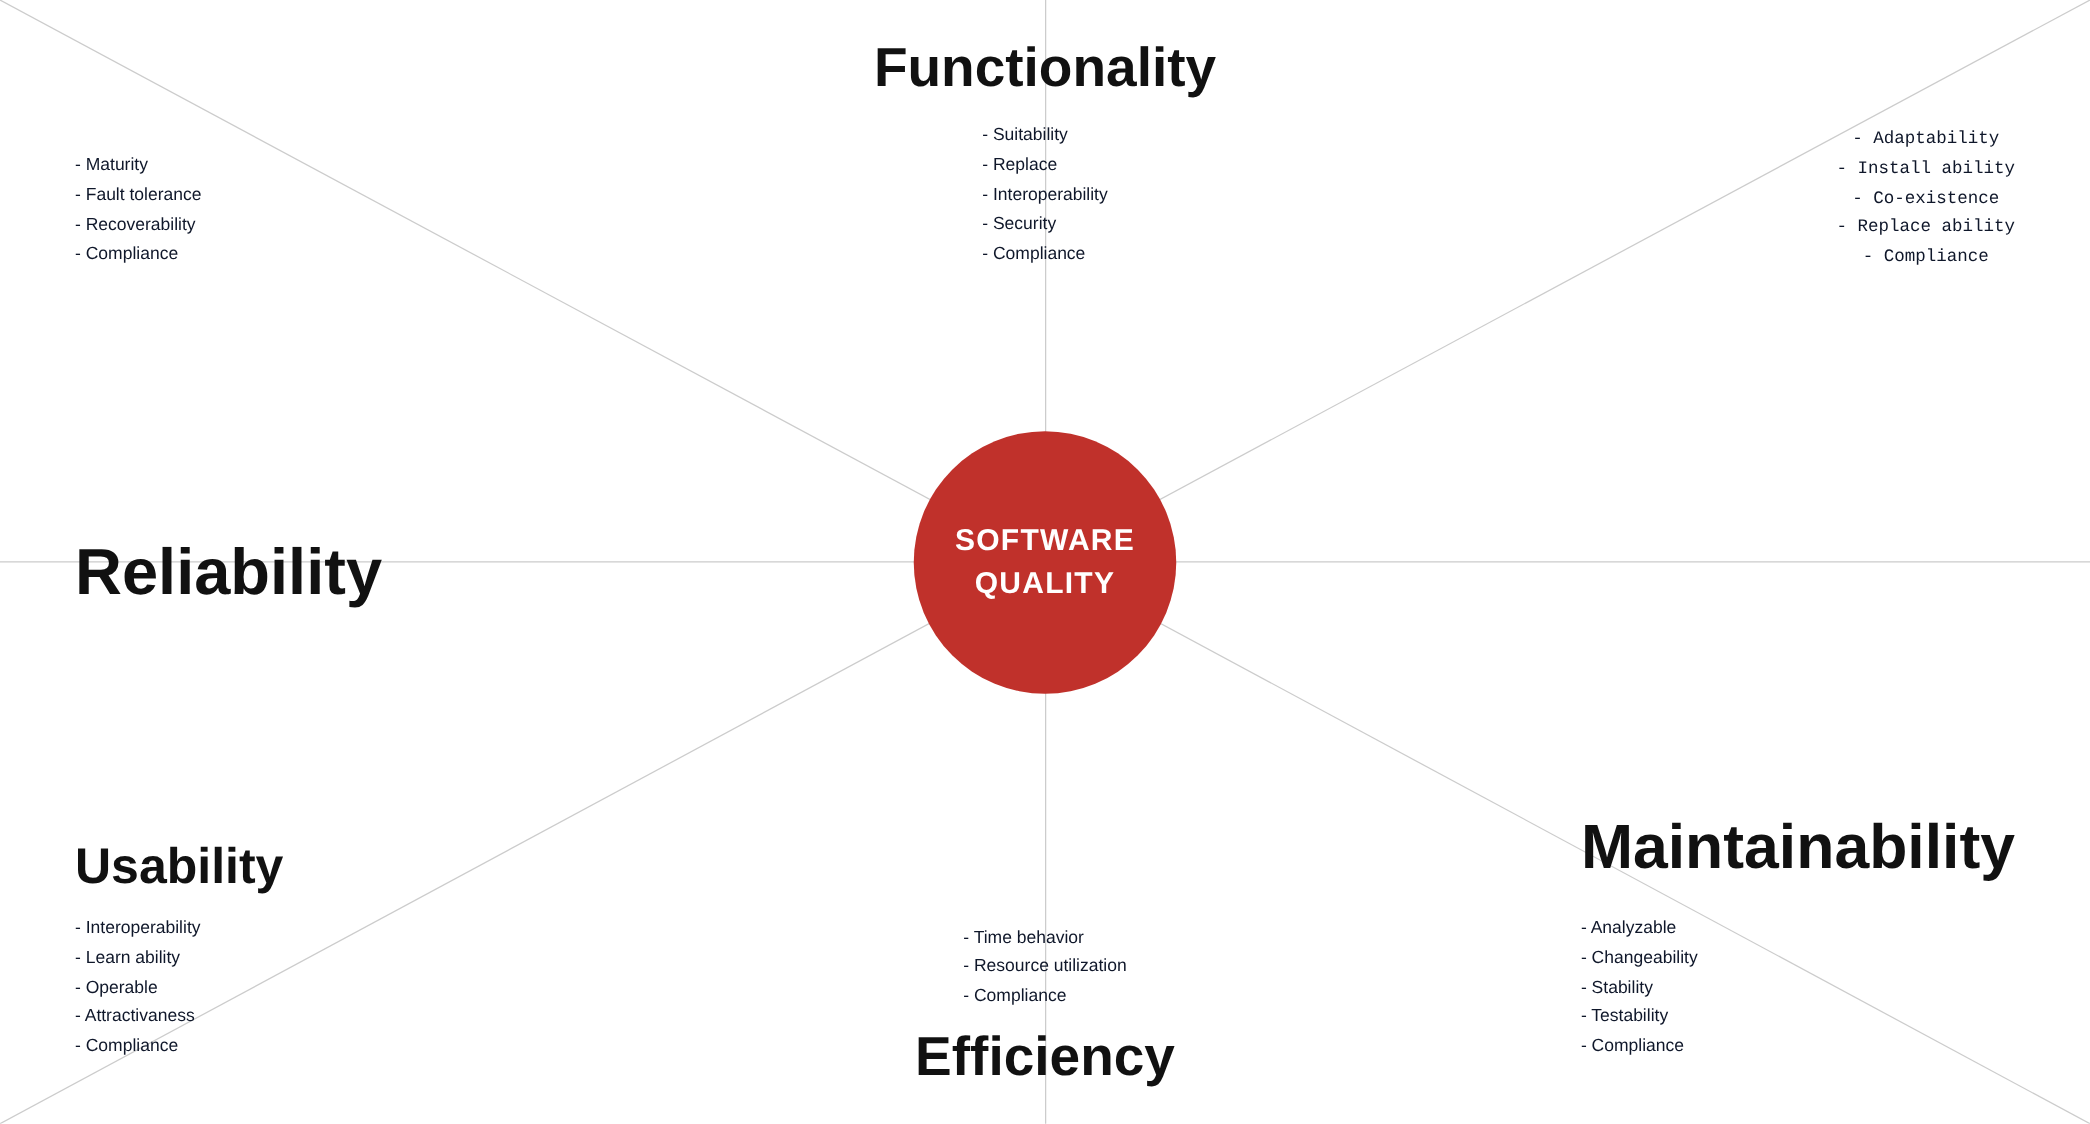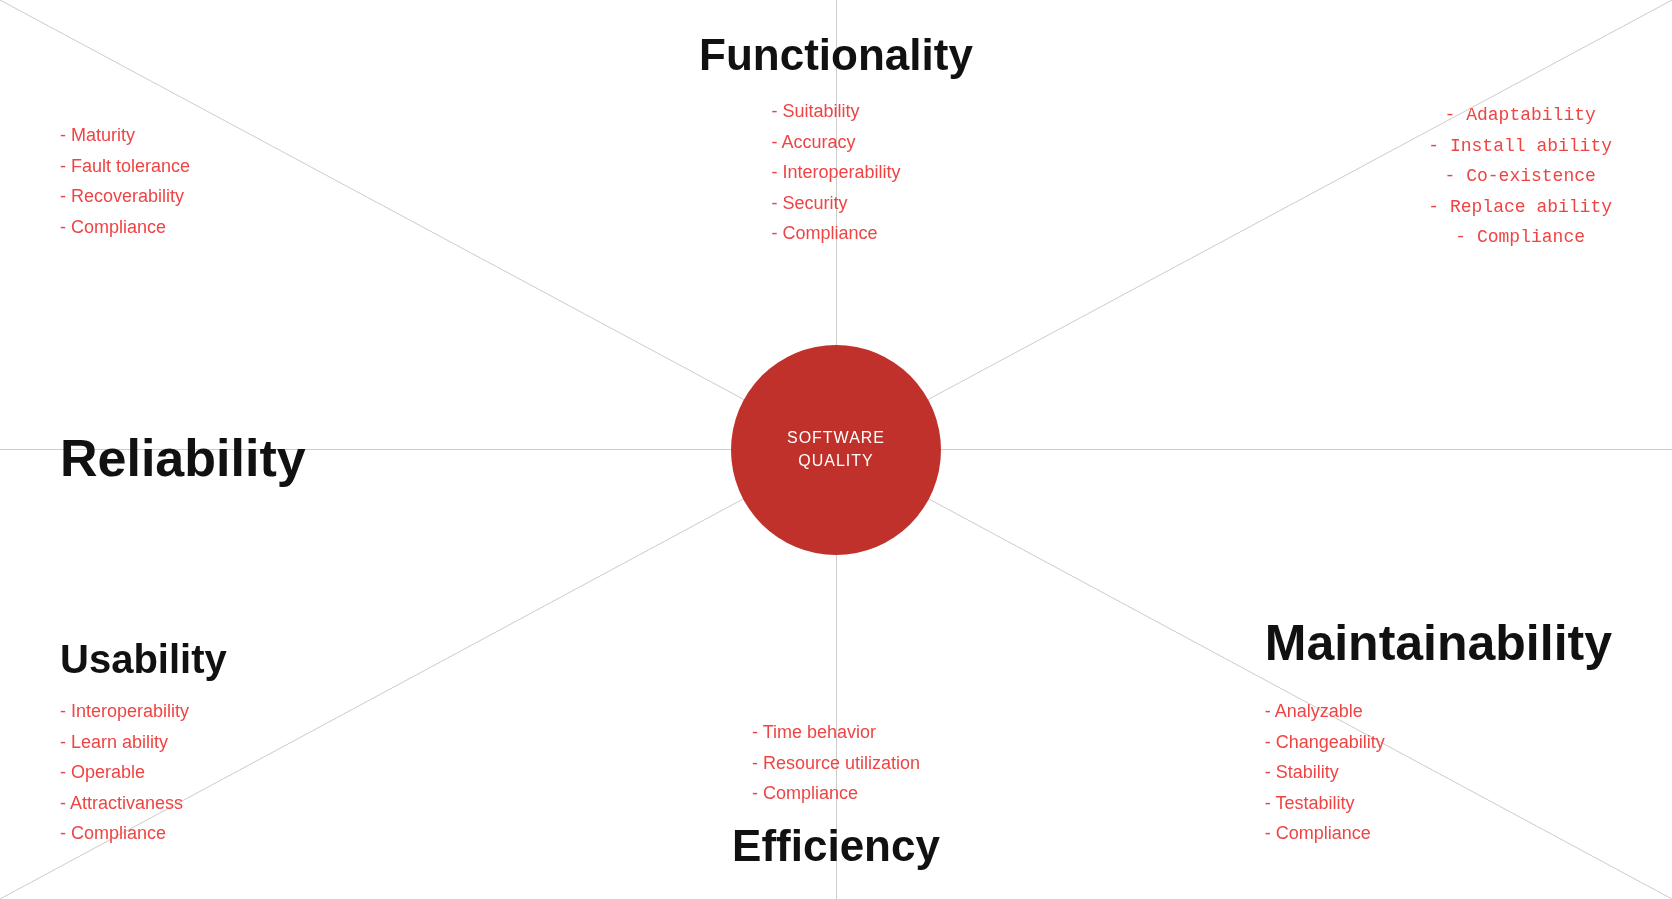--- a/index.html
+++ b/index.html
@@ -53,37 +53,37 @@
       left: 50%;
       transform: translate(-50%, -50%);
       display: flex;
       align-items: center;
       justify-content: center;
       text-align: center;
       z-index: 10;
     }
     .center-circle-text {
       color: #ffffff;
-      font-size: 16px;
-      font-weight: normal;
+      font-size: 24px;
+      font-weight: bold;
       letter-spacing: 1px;
       line-height: 1.4;
       text-transform: uppercase;
     }
     
     .category-title {
       font-size: 36px;
       font-weight: bold;
       color: #111;
       text-align: center;
     }
     
     .sub-items {
-      font-size: 18px;
-      color: #ef4444;
+      font-size: 14px;
+      color: #0f172a;
       line-height: 1.7;
       list-style: none;
     }
     .sub-items li::before {
       content: "- ";
     }
 
     
     .top-center {
       position: absolute;
@@ -213,21 +213,21 @@
     <div class="center-circle-text">
       <span>SOFTWARE</span><br>
       <span>QUALITY</span>
     </div>
   </div>
 
   <div class="top-center">
     <div class="category-title">Functionality</div>
     <ul class="sub-items">
       <li>Suitability</li>
-      <li>Accuracy</li>
+      <li>Replace</li>
       <li>Interoperability</li>
       <li>Security</li>
       <li>Compliance</li>
     </ul>
   </div>
 
   <div class="top-left">
     <ul class="sub-items">
       <li>Maturity</li>
       <li>Fault tolerance</li>

